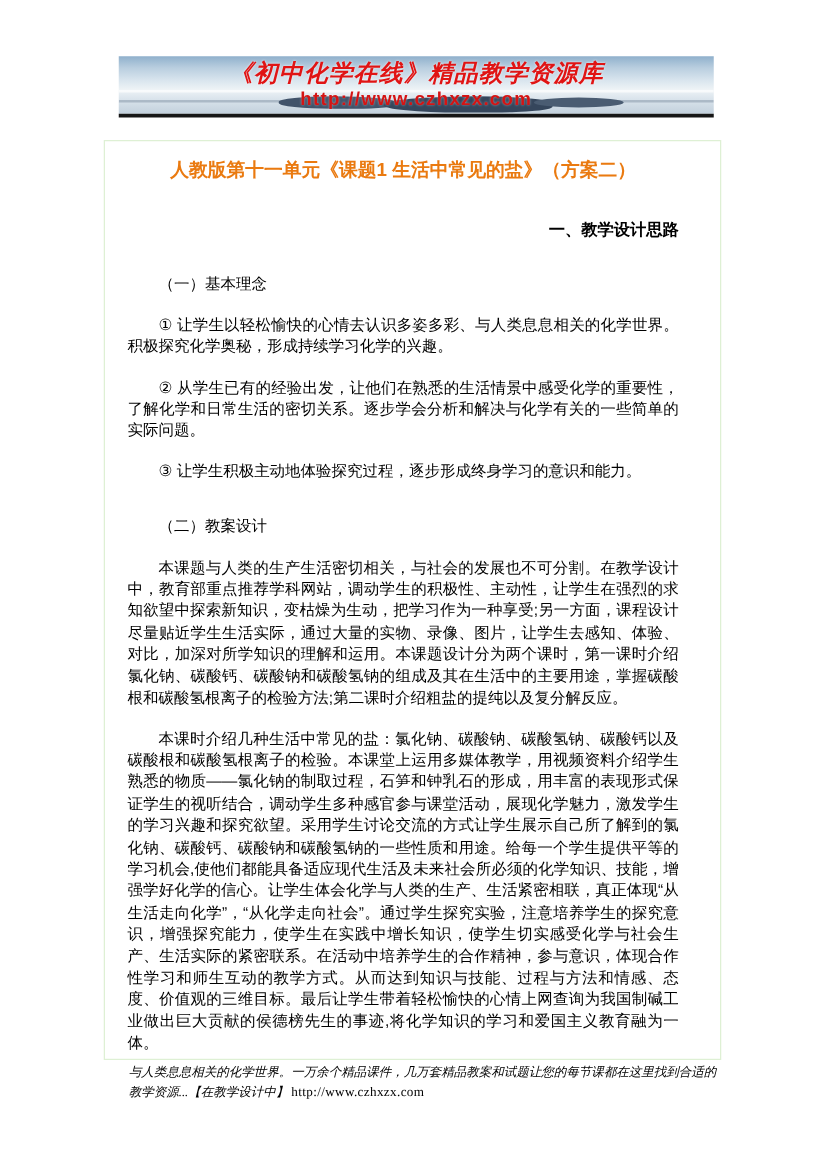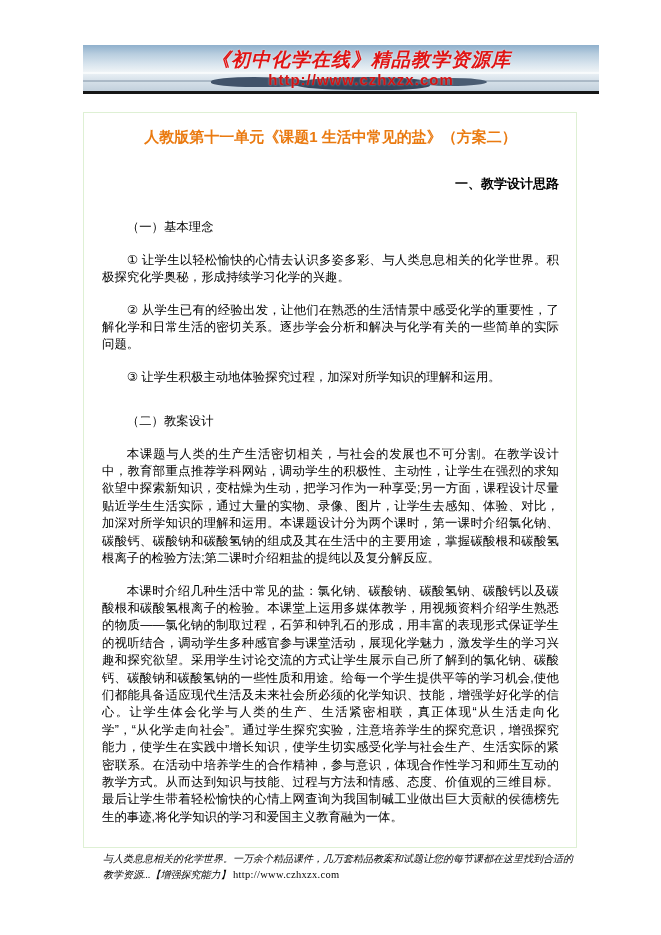--- a/index.html
+++ b/index.html
@@ -2,43 +2,42 @@
 <html><head>
 <meta charset="utf-8">
 <style>
   html,body{margin:0;padding:0;}
   body{
     width:661px;height:935px;position:relative;background:#ffffff;
     font-family:"Liberation Sans","DejaVu Sans",sans-serif;color:#000;
   }
   
   .banner{
-    position:absolute;left:83px;top:45px;width:476px;height:46px;
+    position:absolute;left:95px;top:45px;width:476px;height:46px;
     border-bottom:3px solid #161616;overflow:hidden;text-align:center;
     background:linear-gradient(180deg,#8fb0cc 0%,#b9cedf 20%,#d9e5ee 42%,#eef3f6 58%,#dae4ec 74%,#c2d0dc 100%);
-    padding-left:40px;
   }
   .banner .streak1{position:absolute;left:0;right:0;top:27px;height:2px;background:rgba(255,255,255,.65);}
   .banner .streak2{position:absolute;left:0;right:0;bottom:9px;height:2px;background:rgba(92,112,136,.35);}
   .banner .rock1{position:absolute;left:128px;bottom:4px;width:95px;height:10px;background:#41536a;border-radius:50% 60% 40% 50%;}
   .banner .rock2{position:absolute;left:212px;bottom:1px;width:135px;height:13px;background:#35465c;border-radius:55% 45% 35% 45%;}
   .banner .rock3{position:absolute;left:332px;bottom:5px;width:72px;height:8px;background:#4a5c72;border-radius:50%;}
   .banner-title{
     position:relative;z-index:2;margin-top:4px;font-size:19px;font-weight:bold;
     color:#e01414;letter-spacing:1px;font-family:"Liberation Serif","DejaVu Serif",serif;
     font-style:italic;text-shadow:0 0 2px rgba(255,255,255,.85);line-height:22px;
   }
   .banner-url{
     position:relative;z-index:2;font-size:15px;font-weight:bold;color:#d41414;
     line-height:17px;letter-spacing:1px;text-shadow:0 0 2px rgba(255,255,255,.5);
   }
   
   .page{
     position:absolute;left:83px;top:112px;width:494px;height:736px;box-sizing:border-box;
-    border:1px solid #def0d4;padding:14px 17px 0 18px;overflow:hidden;
+    border:1px solid #def0d4;padding:14px 33px 0 18px;overflow:hidden;
     font-size:12.4px;line-height:17.4px;
   }
   .doc-title{text-align:center;color:#ea7a10;font-weight:bold;font-size:15px;line-height:20px;margin:0;}
   .h-sec{font-weight:bold;font-size:13px;text-indent:2em;margin:28px 0 0 0;text-align:right;}
   .h-sec2{font-weight:bold;font-size:13px;text-indent:2em;margin:23px 0 0 0;}
   .h-sub{text-indent:2em;margin:27px 0 0 0;}
   .para{text-indent:2em;margin:15px 0 0 0;text-align:justify;}
   
   .footer{
     position:absolute;left:103px;top:851px;width:472px;
@@ -59,26 +58,26 @@
   <div class="banner-title">《初中化学在线》精品教学资源库</div>
   <div class="banner-url">http://www.czhxzx.com</div>
 </div>
 
 <div class="page">
   <div class="doc-title">人教版第十一单元《课题1 生活中常见的盐》（方案二）</div>
   <div class="h-sec">一、教学设计思路</div>
   <div class="h-sub">（一）基本理念</div>
   <p class="para">① 让学生以轻松愉快的心情去认识多姿多彩、与人类息息相关的化学世界。积极探究化学奥秘，形成持续学习化学的兴趣。</p>
   <p class="para">② 从学生已有的经验出发，让他们在熟悉的生活情景中感受化学的重要性，了解化学和日常生活的密切关系。逐步学会分析和解决与化学有关的一些简单的实际问题。</p>
-  <p class="para">③ 让学生积极主动地体验探究过程，加深对所学知识的理解和运用。</p>
+  <p class="para">③ 让学生积极主动地体验探究过程，逐步形成终身学习的意识和能力。</p>
   <div class="h-sub">（二）教案设计</div>
   <p class="para">本课题与人类的生产生活密切相关，与社会的发展也不可分割。在教学设计中，教育部重点推荐学科网站，调动学生的积极性、主动性，让学生在强烈的求知欲望中探索新知识，变枯燥为生动，把学习作为一种享受;另一方面，课程设计尽量贴近学生生活实际，通过大量的实物、录像、图片，让学生去感知、体验、对比，加深对所学知识的理解和运用。本课题设计分为两个课时，第一课时介绍氯化钠、碳酸钙、碳酸钠和碳酸氢钠的组成及其在生活中的主要用途，掌握碳酸根和碳酸氢根离子的检验方法;第二课时介绍粗盐的提纯以及复分解反应。</p>
   <p class="para">本课时介绍几种生活中常见的盐：氯化钠、碳酸钠、碳酸氢钠、碳酸钙以及碳酸根和碳酸氢根离子的检验。本课堂上运用多媒体教学，用视频资料介绍学生熟悉的物质——氯化钠的制取过程，石笋和钟乳石的形成，用丰富的表现形式保证学生的视听结合，调动学生多种感官参与课堂活动，展现化学魅力，激发学生的学习兴趣和探究欲望。采用学生讨论交流的方式让学生展示自己所了解到的氯化钠、碳酸钙、碳酸钠和碳酸氢钠的一些性质和用途。给每一个学生提供平等的学习机会,使他们都能具备适应现代生活及未来社会所必须的化学知识、技能，增强学好化学的信心。让学生体会化学与人类的生产、生活紧密相联，真正体现“从生活走向化学”，“从化学走向社会”。通过学生探究实验，注意培养学生的探究意识，增强探究能力，使学生在实践中增长知识，使学生切实感受化学与社会生产、生活实际的紧密联系。在活动中培养学生的合作精神，参与意识，体现合作性学习和师生互动的教学方式。从而达到知识与技能、过程与方法和情感、态度、价值观的三维目标。最后让学生带着轻松愉快的心情上网查询为我国制碱工业做出巨大贡献的侯德榜先生的事迹,将化学知识的学习和爱国主义教育融为一体。</p>
   <div class="h-sec2">二、真正体现</div>
 </div>
 
 <div class="footer">
   <div>与人类息息相关的化学世界。一万余个精品课件，几万套精品教案和试题让您的每节课都在这里找到合适的</div>
   <div>
-    <span>教学资源...【增强探究能力】</span>
+    <span>教学资源...【在教学设计中】</span>
     <span class="url">http://www.czhxzx.com</span>
   </div>
 </div>
 
 </body></html>

